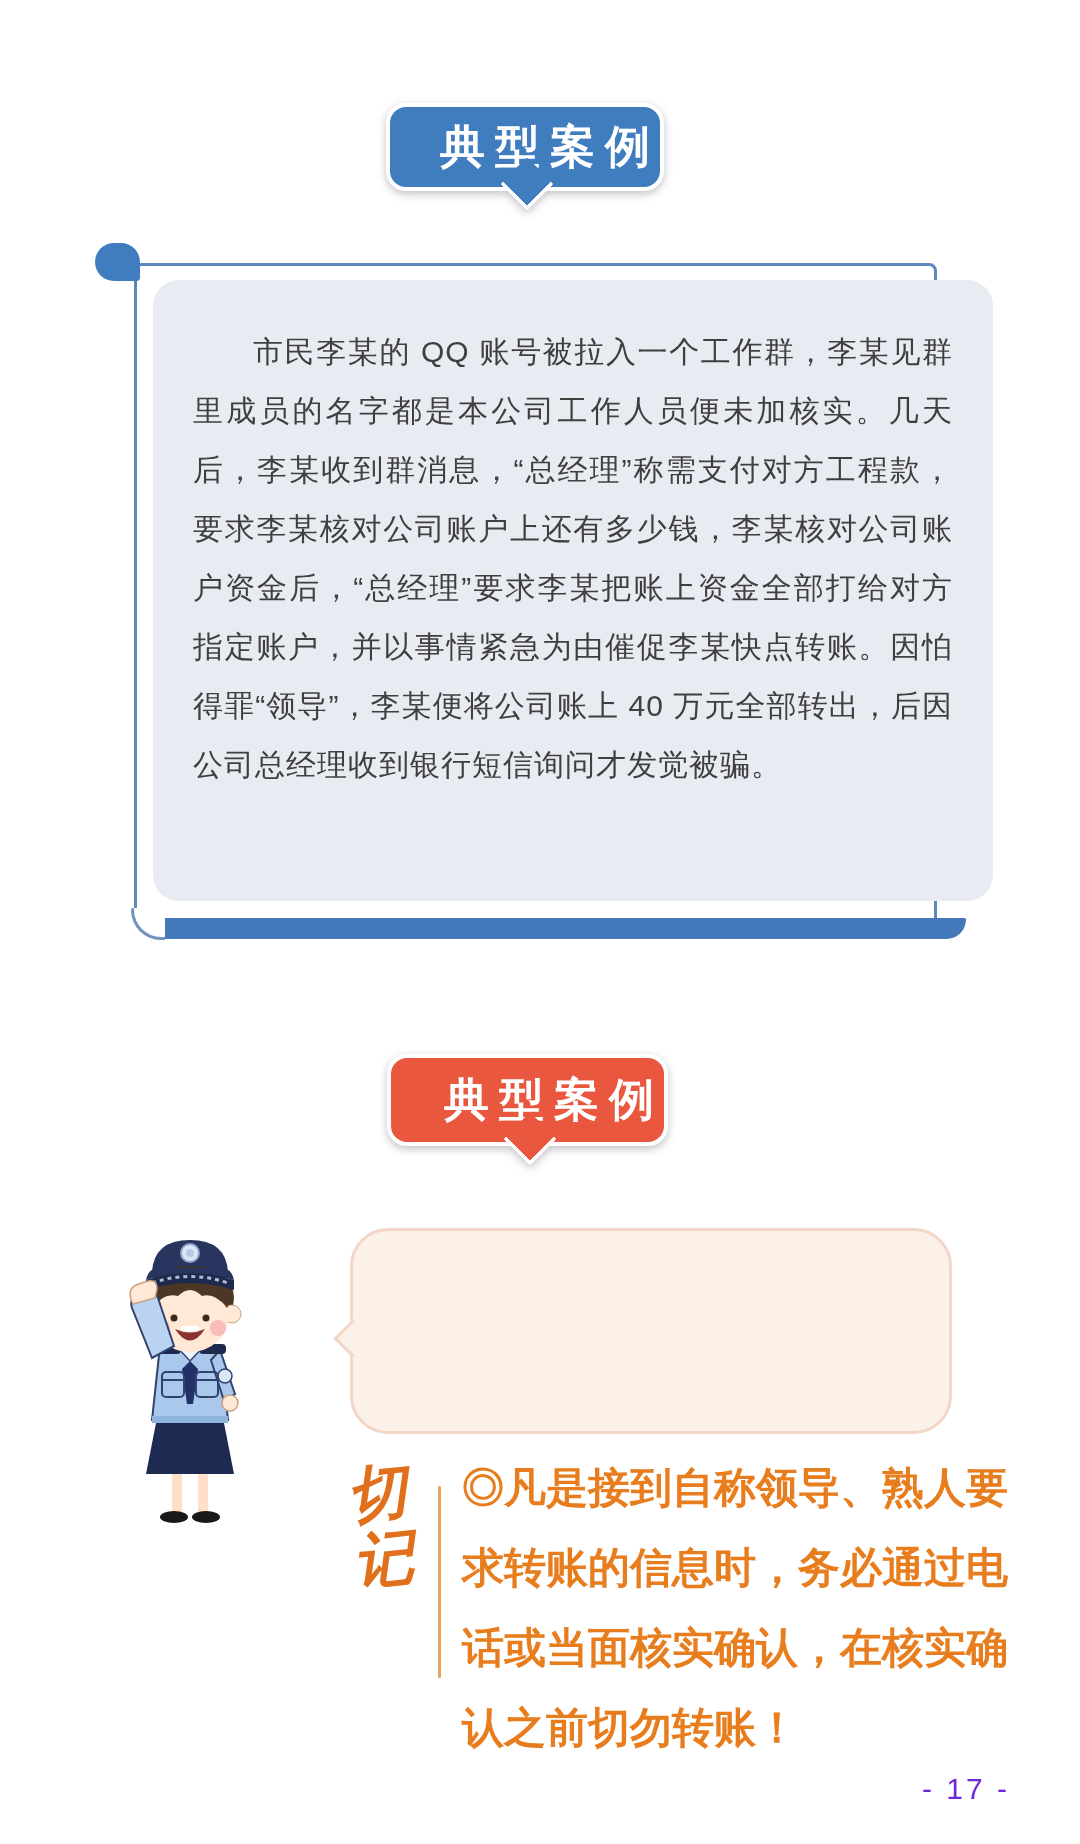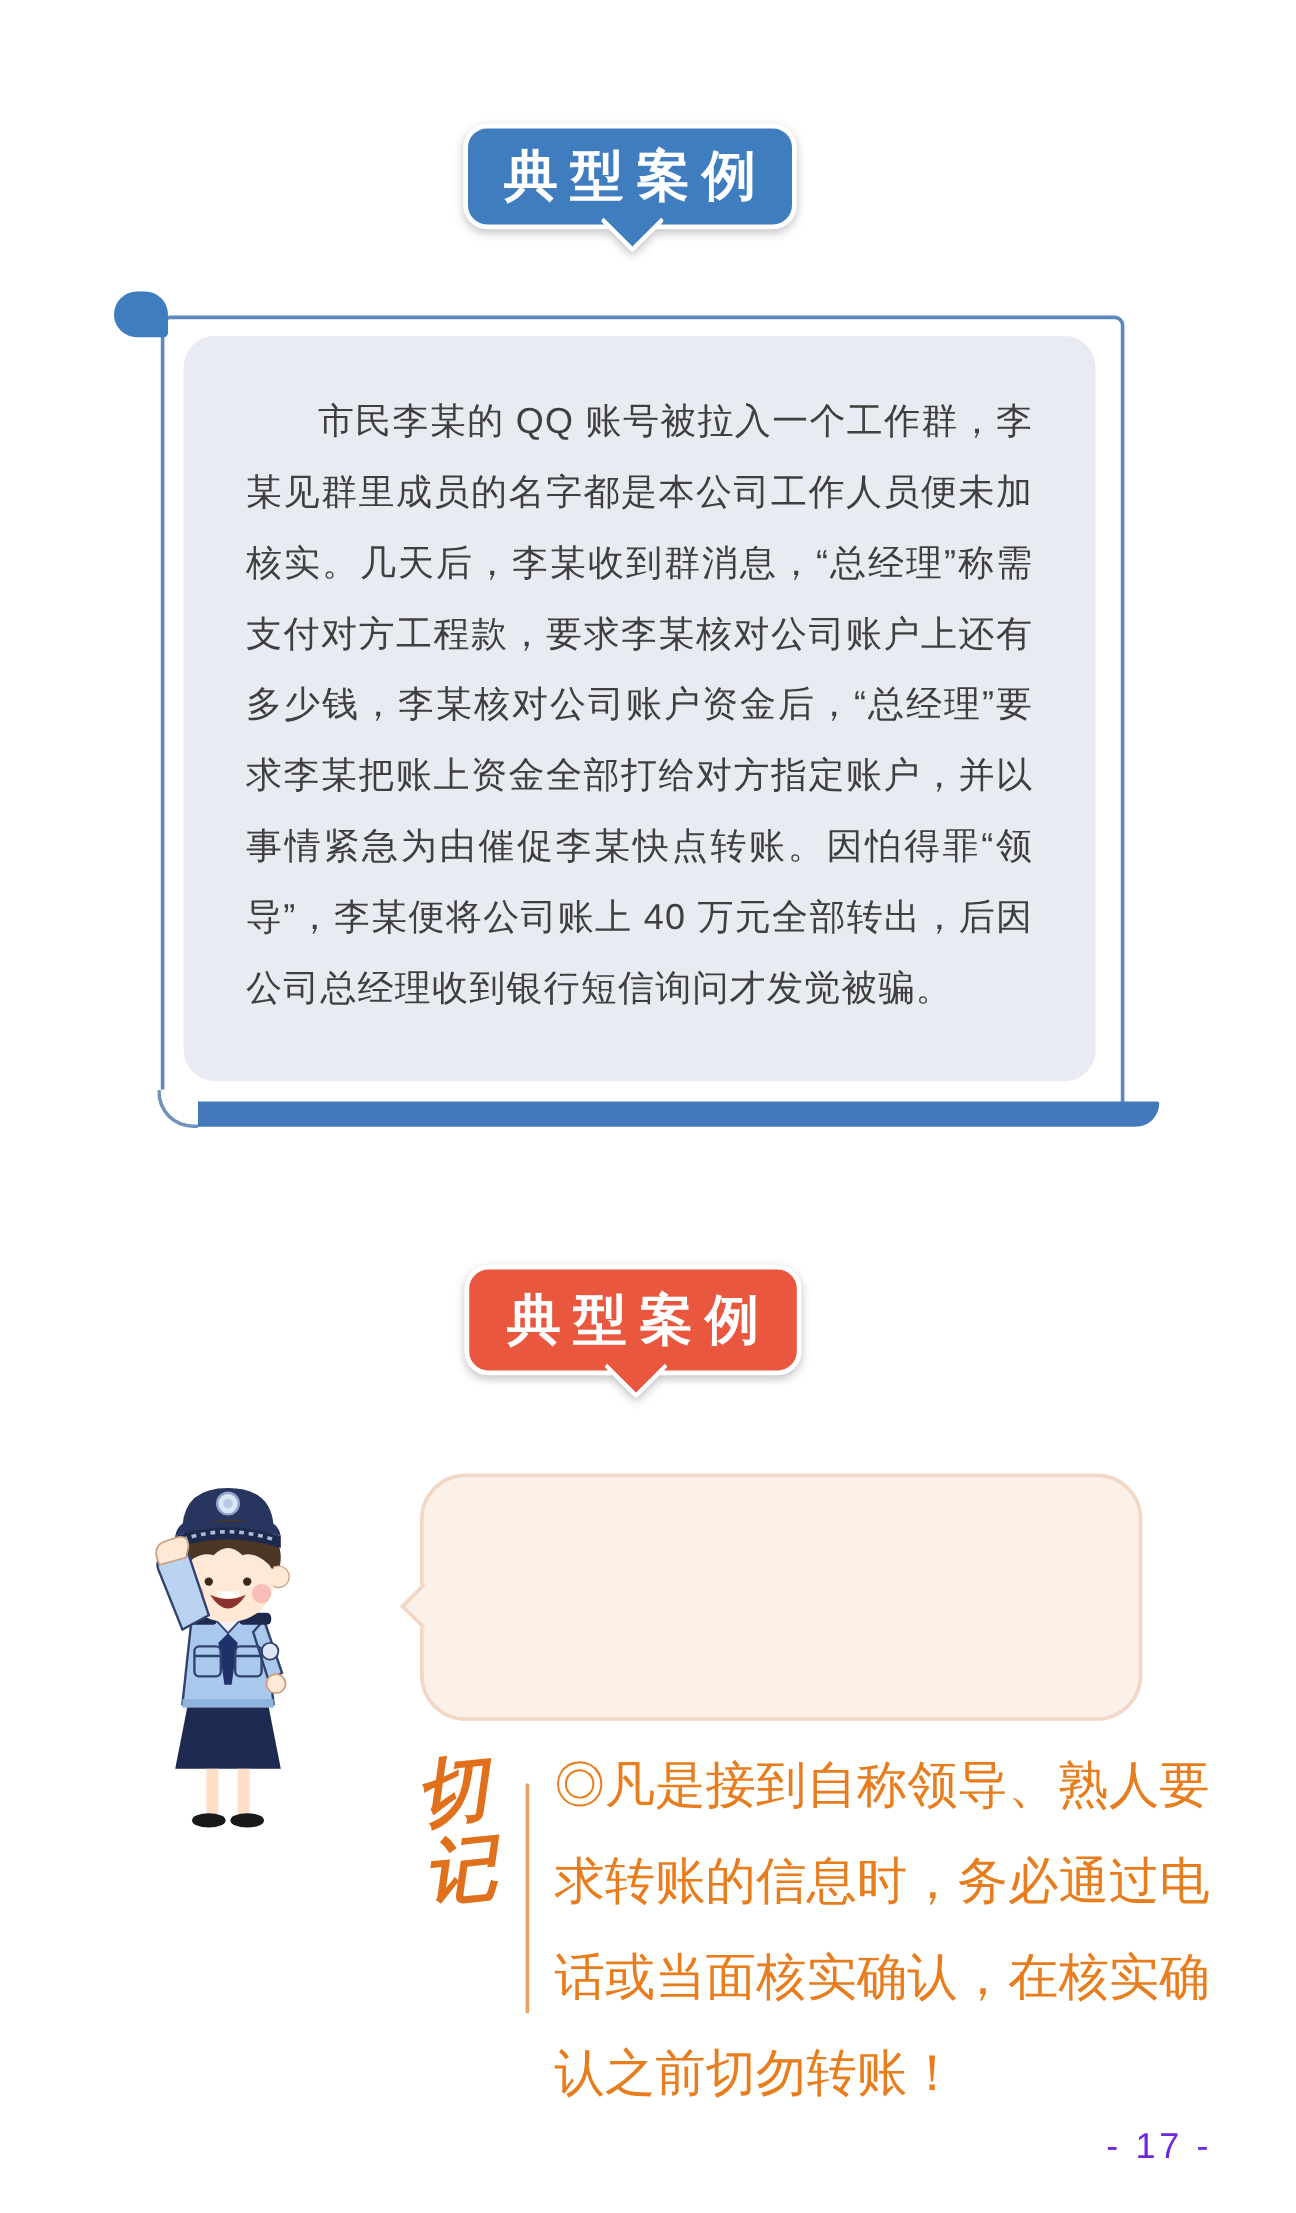--- a/index.html
+++ b/index.html
@@ -5,21 +5,21 @@
   html,body { margin:0; padding:0; background:#ffffff; }
   .page {
     position:relative; width:1080px; height:1844px; margin:0 auto;
     background:#ffffff; overflow:hidden;
     font-family:"Liberation Sans", sans-serif;
   }
 
   
   .banner-wrap { position:absolute; filter:drop-shadow(0 3px 4px rgba(120,120,130,0.45)); }
   .banner-core {
-    position:relative; display:flex; align-items:center; justify-content:center;
+    position:relative; display:flex; align-items:center; justify-content:flex-end;
     border:4px solid #ffffff; border-radius:20px; box-sizing:border-box;
   }
   .banner-text {
     color:#ffffff; font-size:45px; font-weight:700; letter-spacing:10px; text-indent:10px;
     font-family:"DejaVu Serif", serif; white-space:nowrap;
   }
   .banner-tail {
     position:absolute; left:50%; bottom:-16px; width:34px; height:34px; margin-left:-17px;
     transform:rotate(45deg); border-right:4px solid #ffffff; border-bottom:4px solid #ffffff;
     border-radius:3px;
@@ -35,22 +35,22 @@
   .scroll-box { position:absolute; left:134px; top:263px; width:803px; height:675px; }
   .scroll-frame {
     position:absolute; left:0; top:0; right:0; bottom:0;
     border:3px solid #5b88bd; border-radius:8px 8px 2px 30px; box-sizing:border-box;
   }
   .curl-tl {
     position:absolute; left:-39px; top:-20px; width:45px; height:38px;
     background:#3f7dbf; border-radius:22px 22px 4px 22px;
   }
   .case-inner {
-    position:absolute; left:19px; top:17px; width:760px; height:621px;
-    background:#e8ebf2; border-radius:26px; box-sizing:border-box; padding:42px 52px;
+    position:absolute; left:19px; top:17px; width:840px; height:621px;
+    background:#e8ebf2; border-radius:26px; box-sizing:border-box; padding:42px 40px;
   }
   .case-body {
     margin:0; font-size:30px; line-height:59px; letter-spacing:1px;
     color:#3f3f3f; text-indent:2em; text-align:justify;
   }
   .bottom-bar {
     position:absolute; left:22px; top:655px; width:810px; height:21px;
     background:#4379bb; border-radius:2px 2px 26px 2px;
   }
   .bottom-curl {
@@ -82,21 +82,21 @@
     font-size:60px; line-height:66px; font-weight:700; font-style:italic;
     color:#e0701c; font-family:"DejaVu Serif", serif;
     word-break:break-all; text-align:center; transform:rotate(-6deg);
   }
   .kim-divider {
     position:absolute; left:438px; top:1486px; width:3px; height:192px;
     background:#e8a25e; border-radius:2px;
   }
   .kim-text {
     position:absolute; left:462px; top:1448px; width:560px; margin:0;
-    font-size:42px; line-height:80px; font-weight:400; color:#e87d1e;
+    font-size:42px; line-height:80px; font-weight:700; color:#e87d1e;
   }
 
   .page-number {
     position:absolute; left:860px; top:1772px; width:150px; text-align:right;
     font-size:30px; letter-spacing:3px; color:#6d28d9;
   }
 </style>
 </head>
 <body>
 

